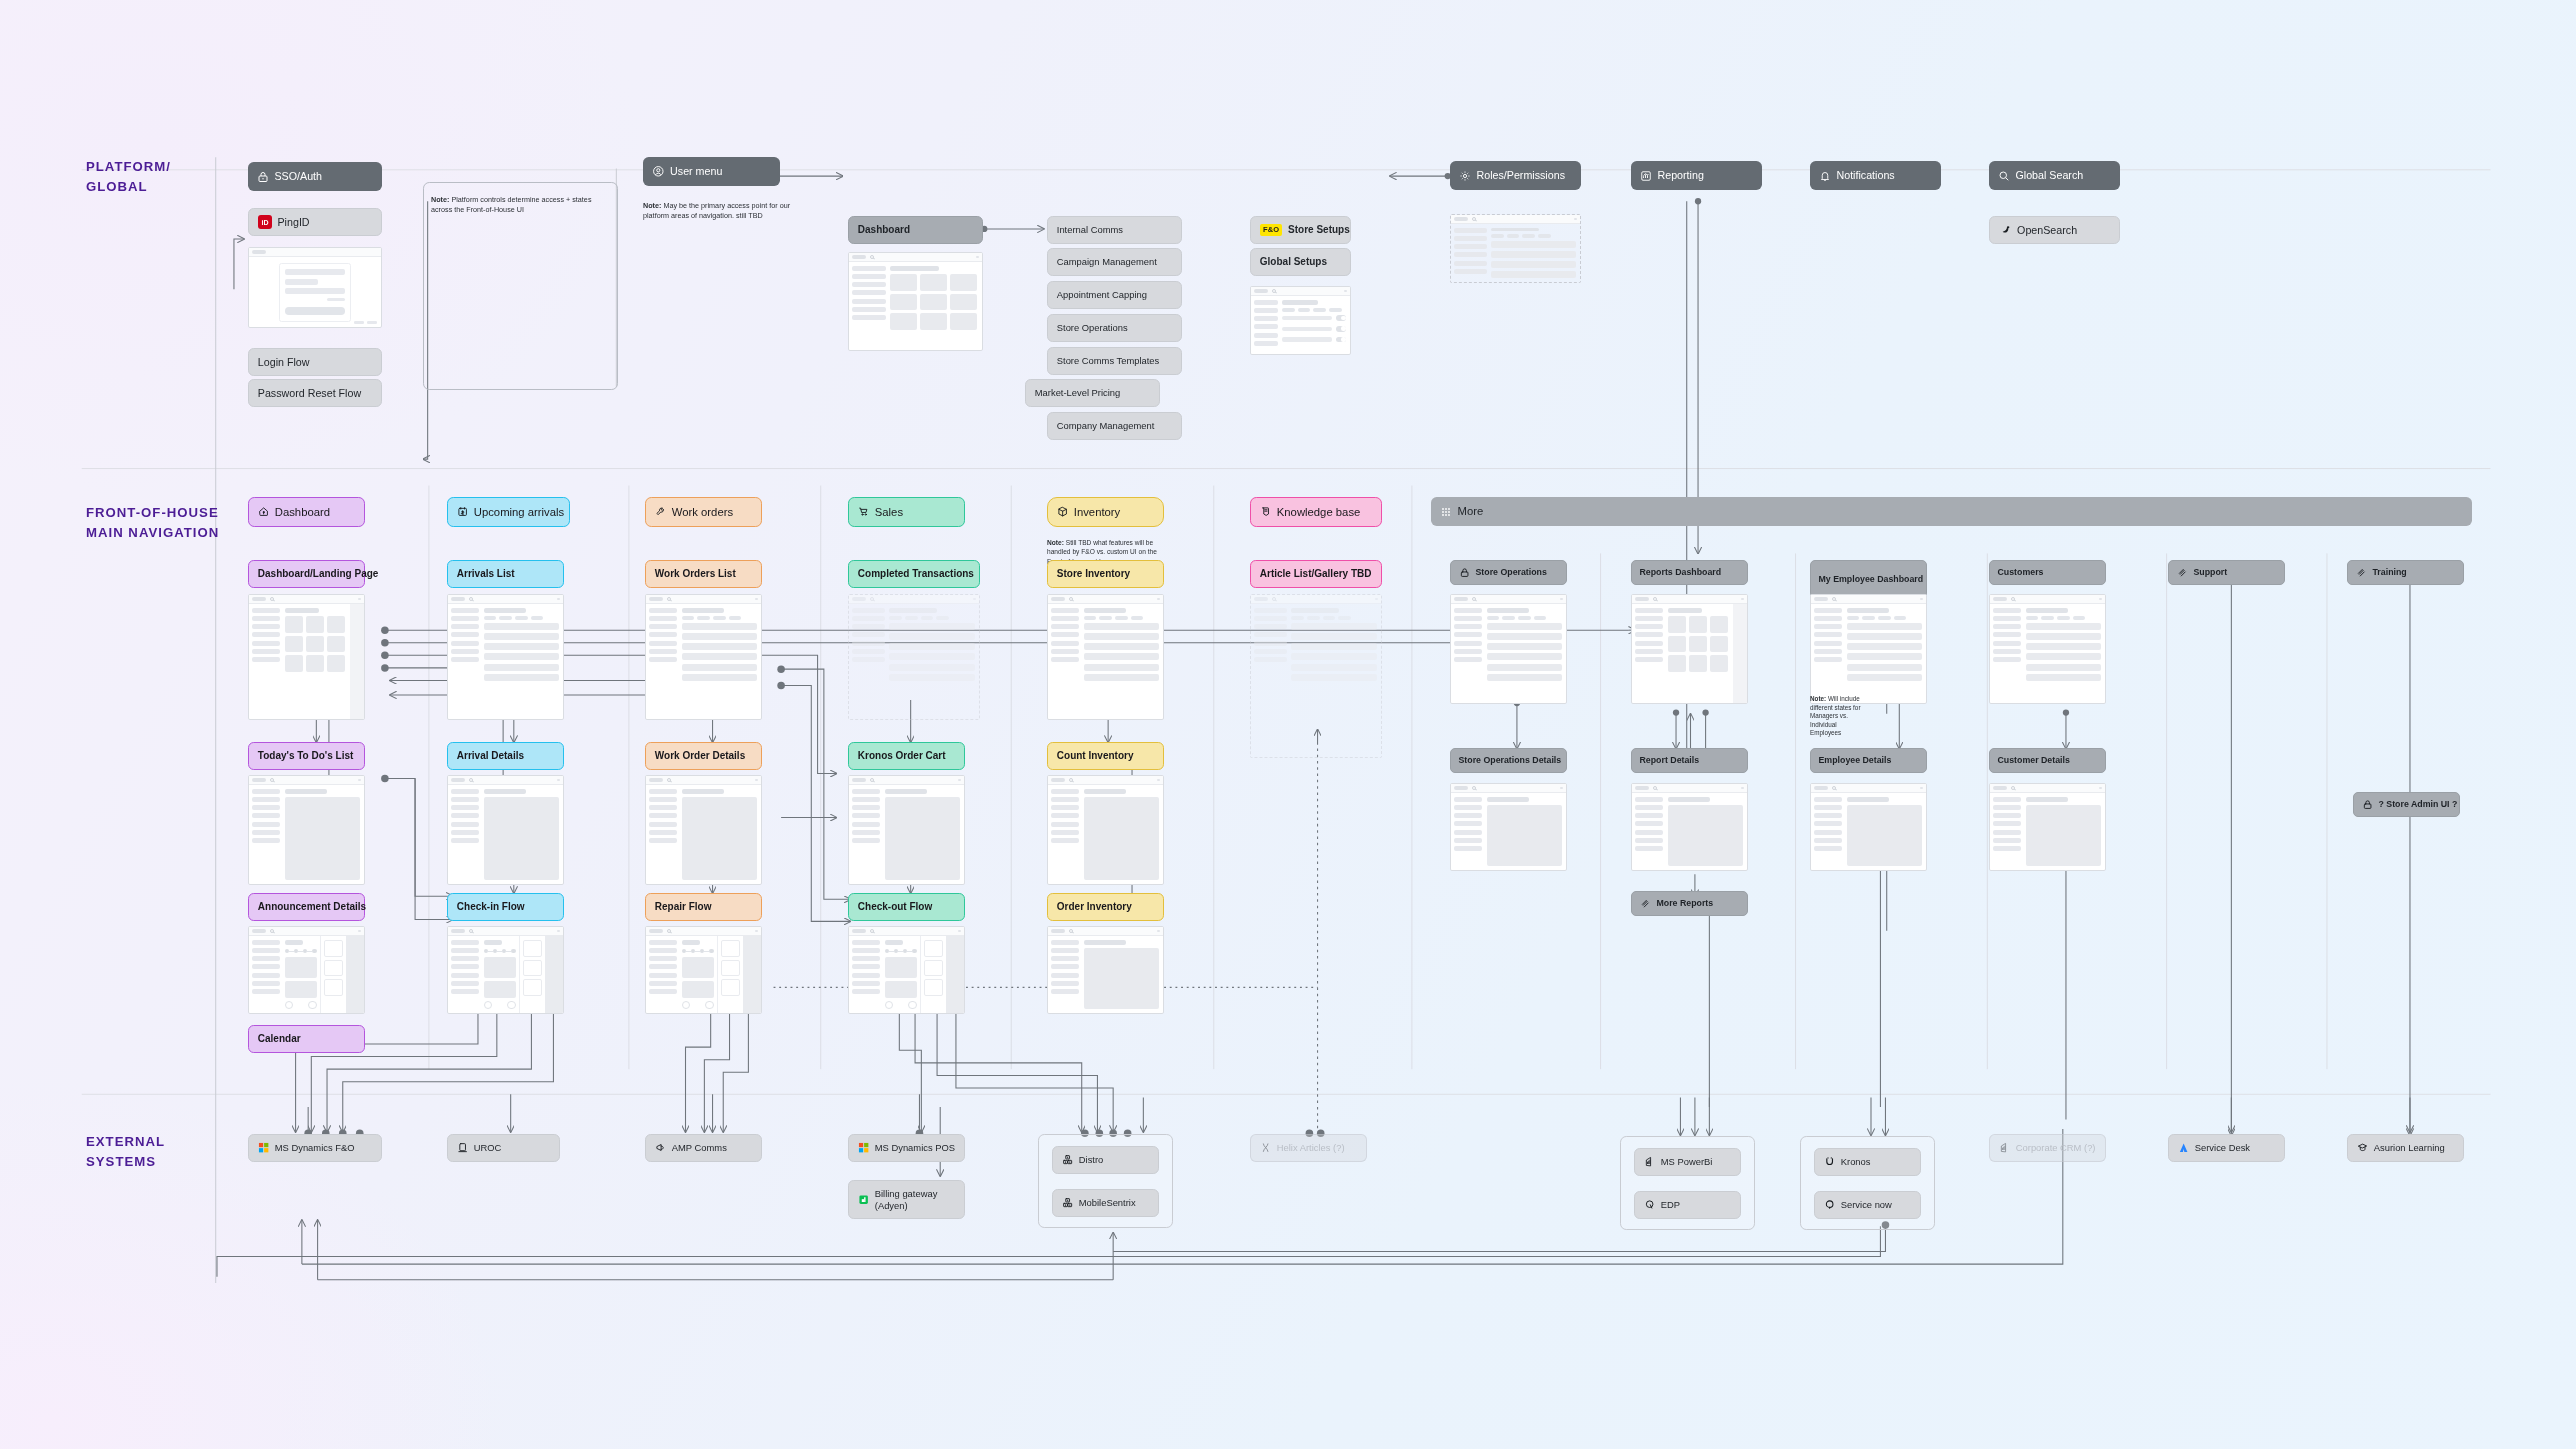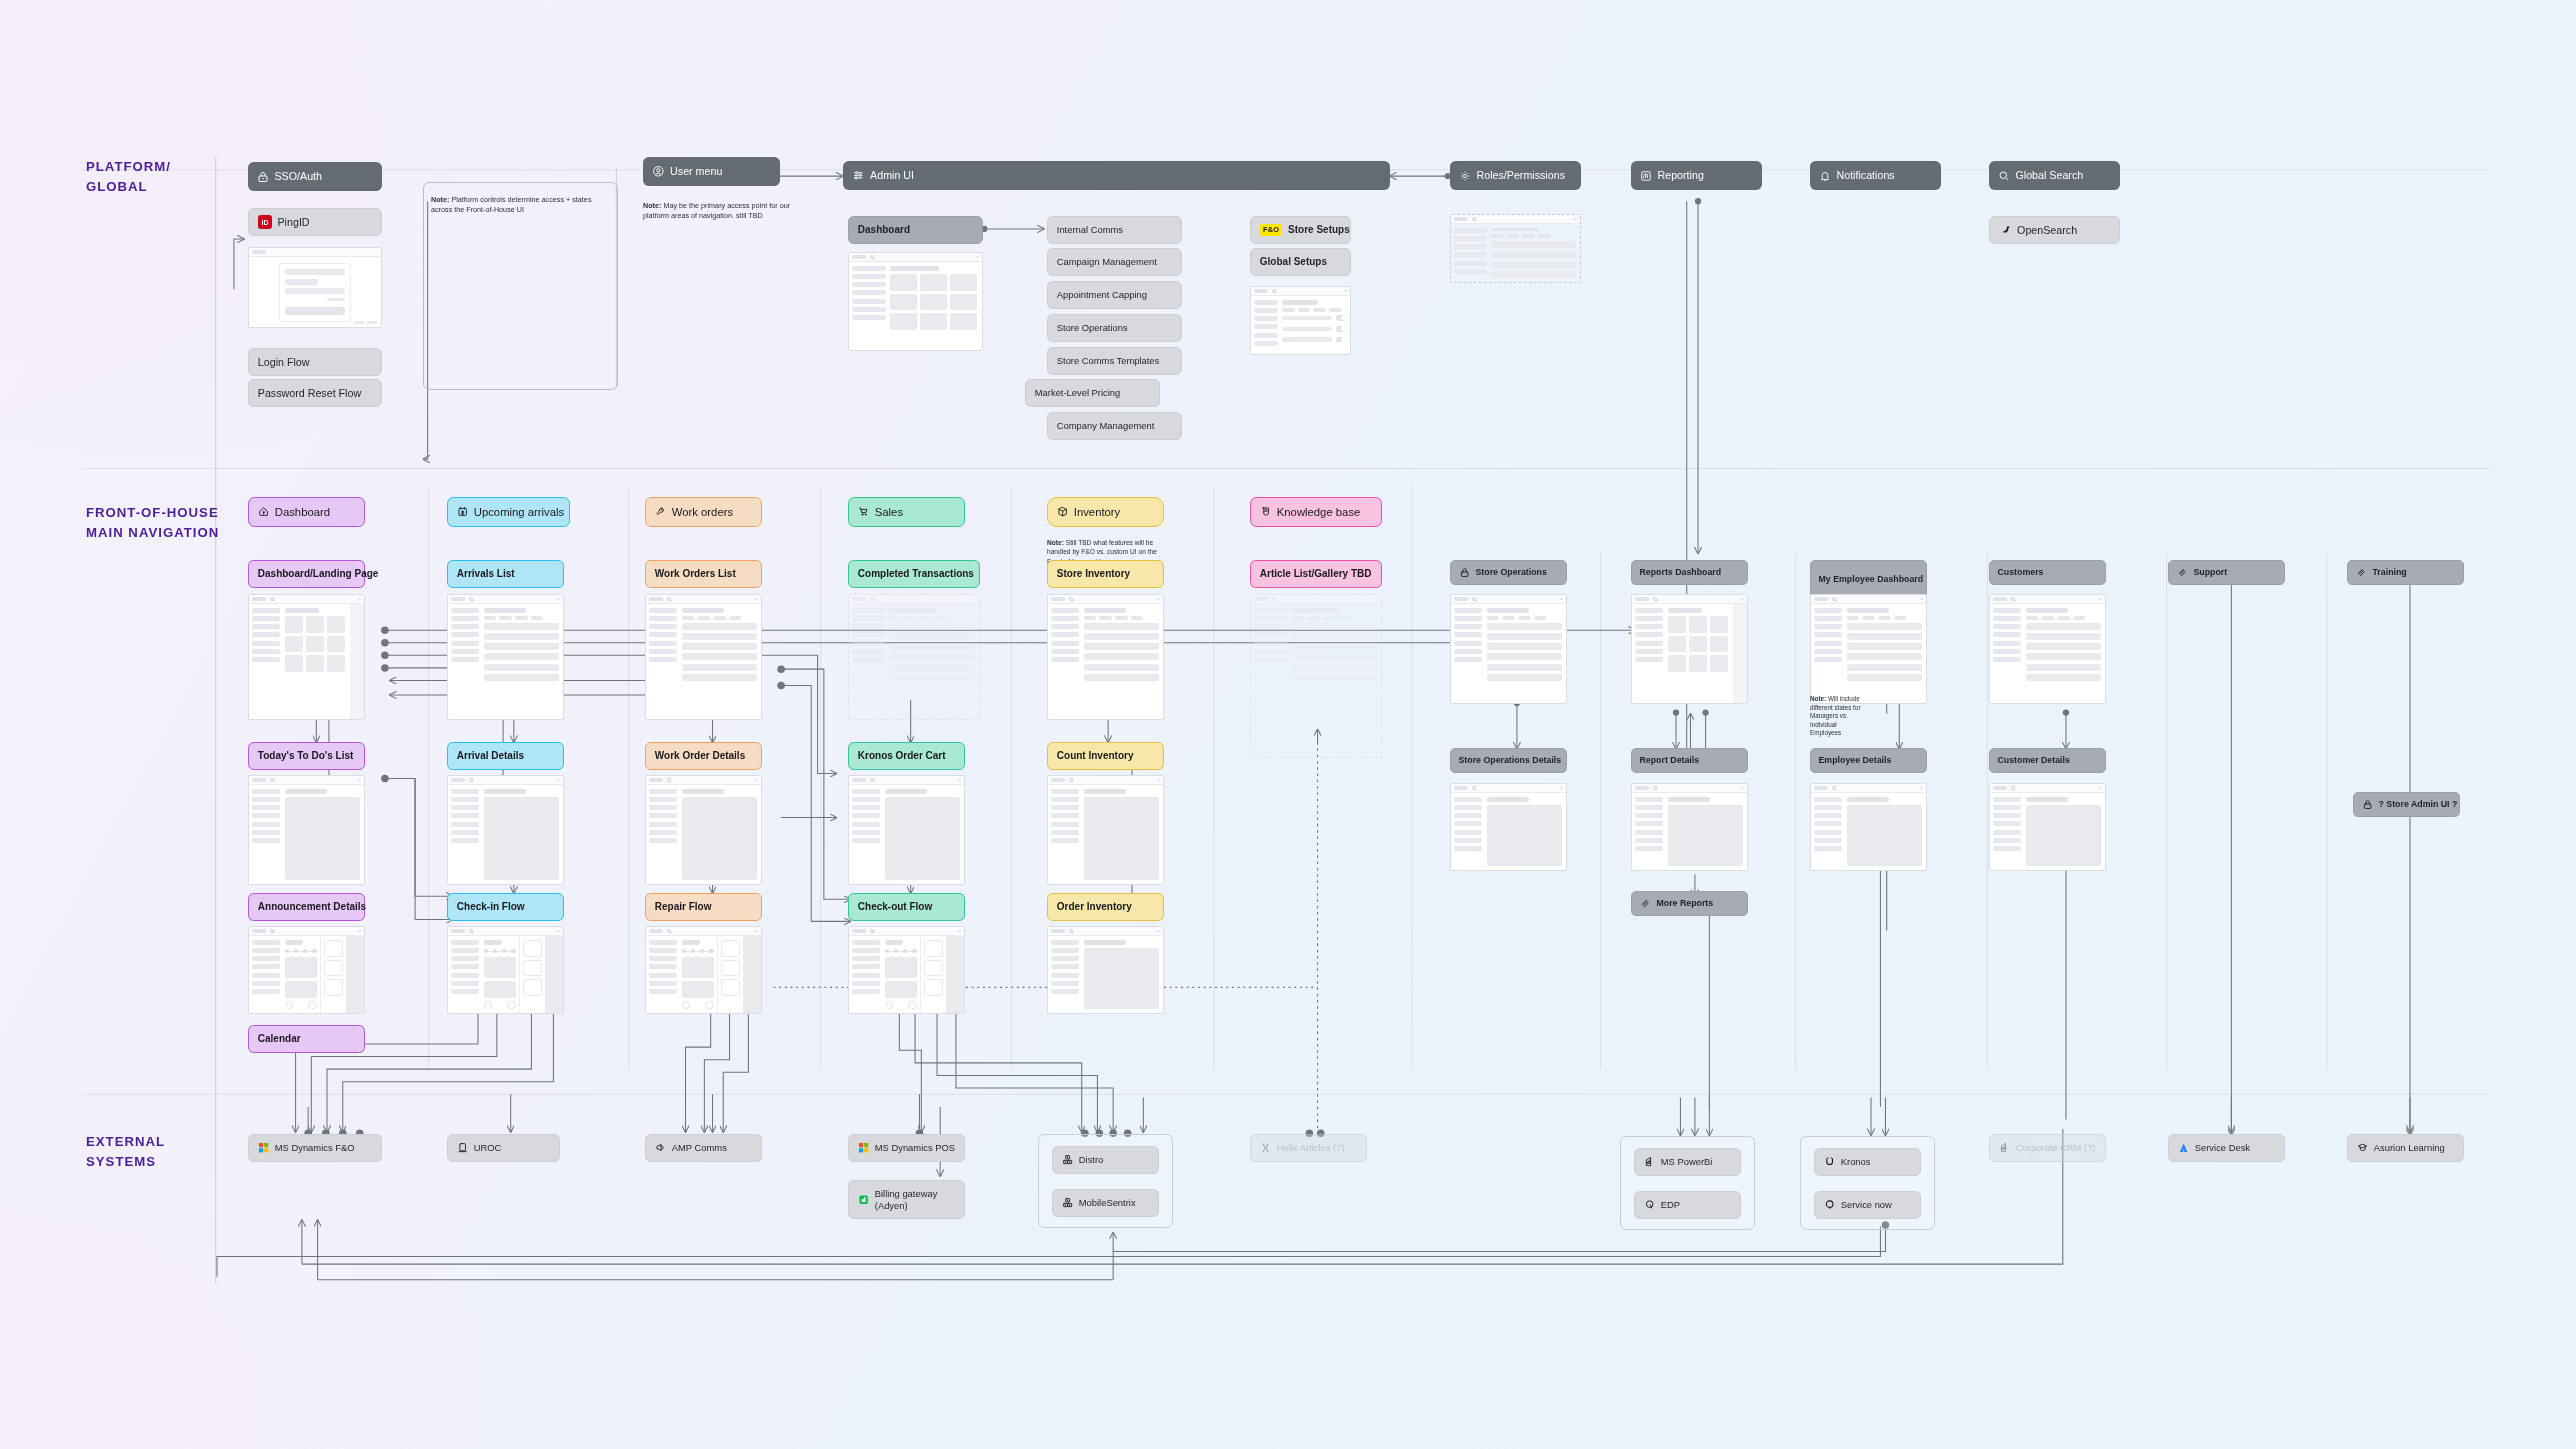--- a/index.html
+++ b/index.html
@@ -409,31 +409,20 @@
           <circle cx="12" cy="10" r="3"></circle>
           <path d="M6.5 19a6.2 6.2 0 0 1 11 0"></path>
         </svg>
     </span>
     <span>User menu</span>
   </div>
   <div class="note" style="left:643px; top:201px; width:173px;">
     <b>Note:</b> <span>May be the primary access point for our platform areas of navigation. still TBD</span>
   </div>
 
-  <div class="chip chip-dark" style="left:843px; top:161px; width:547px;">
-    <span class="ic">
-      <svg width="12.6" height="12.6" viewBox="0 0 24 24" stroke-width="1.9">
-          <path d="M4 7h16M4 12h16M4 17h16"></path>
-          <circle cx="9" cy="7" r="2" fill="#646b72"></circle>
-          <circle cx="15" cy="12" r="2" fill="#646b72"></circle>
-          <circle cx="8" cy="17" r="2" fill="#646b72"></circle>
-        </svg>
-    </span>
-    <span>Admin UI</span>
-  </div>
 
   <div class="chip chip-midgrey" style="left:848px; top:216px; width:135px;">
     <span>Dashboard</span>
   </div>
   <div class="wf" style="left:848px; top:252px; width:135px; height:99px;">
     <div class="wf-top">
         <span class="wf-pill"></span>
         <span class="wf-mag"></span>
         <span class="wf-dot"></span>
       </div>
@@ -1230,20 +1219,36 @@
               <i></i>
               <i></i>
               <i></i>
               <i></i>
             </div>
           </div>
         </div>
       </div>
     </div>
 
+  <div class="chip chip-wide-grey" style="left:1431px; top:497px; width:1041px;">
+    <span class="ic">
+      <svg width="12" height="12" viewBox="0 0 24 24" fill="#fff" stroke="none">
+        <circle cx="6" cy="6" r="1.8"></circle>
+          <circle cx="12" cy="6" r="1.8"></circle>
+          <circle cx="18" cy="6" r="1.8"></circle>
+        <circle cx="6" cy="12" r="1.8"></circle>
+          <circle cx="12" cy="12" r="1.8"></circle>
+          <circle cx="18" cy="12" r="1.8"></circle>
+        <circle cx="6" cy="18" r="1.8"></circle>
+          <circle cx="12" cy="18" r="1.8"></circle>
+          <circle cx="18" cy="18" r="1.8"></circle>
+      </svg>
+    </span>
+    <span>More</span>
+  </div>
 
   <div id="more-columns">
       <div class="chip chip-mid-sm" style="left: 1450px; top: 560px; width: 117px; height: 25px;">
         <span class="ic">
           <svg width="11.3" height="11.3" viewBox="0 0 24 24" fill="none" stroke="#14181c" stroke-width="1.9" stroke-linecap="round" stroke-linejoin="round">
             <rect x="5" y="10.5" width="14" height="9.5" rx="2"></rect>
             <path d="M8.2 10.5V7.8a3.8 3.8 0 0 1 7.6 0v2.7"></path>
           </svg>
         </span>
         <span>Store Operations</span>

